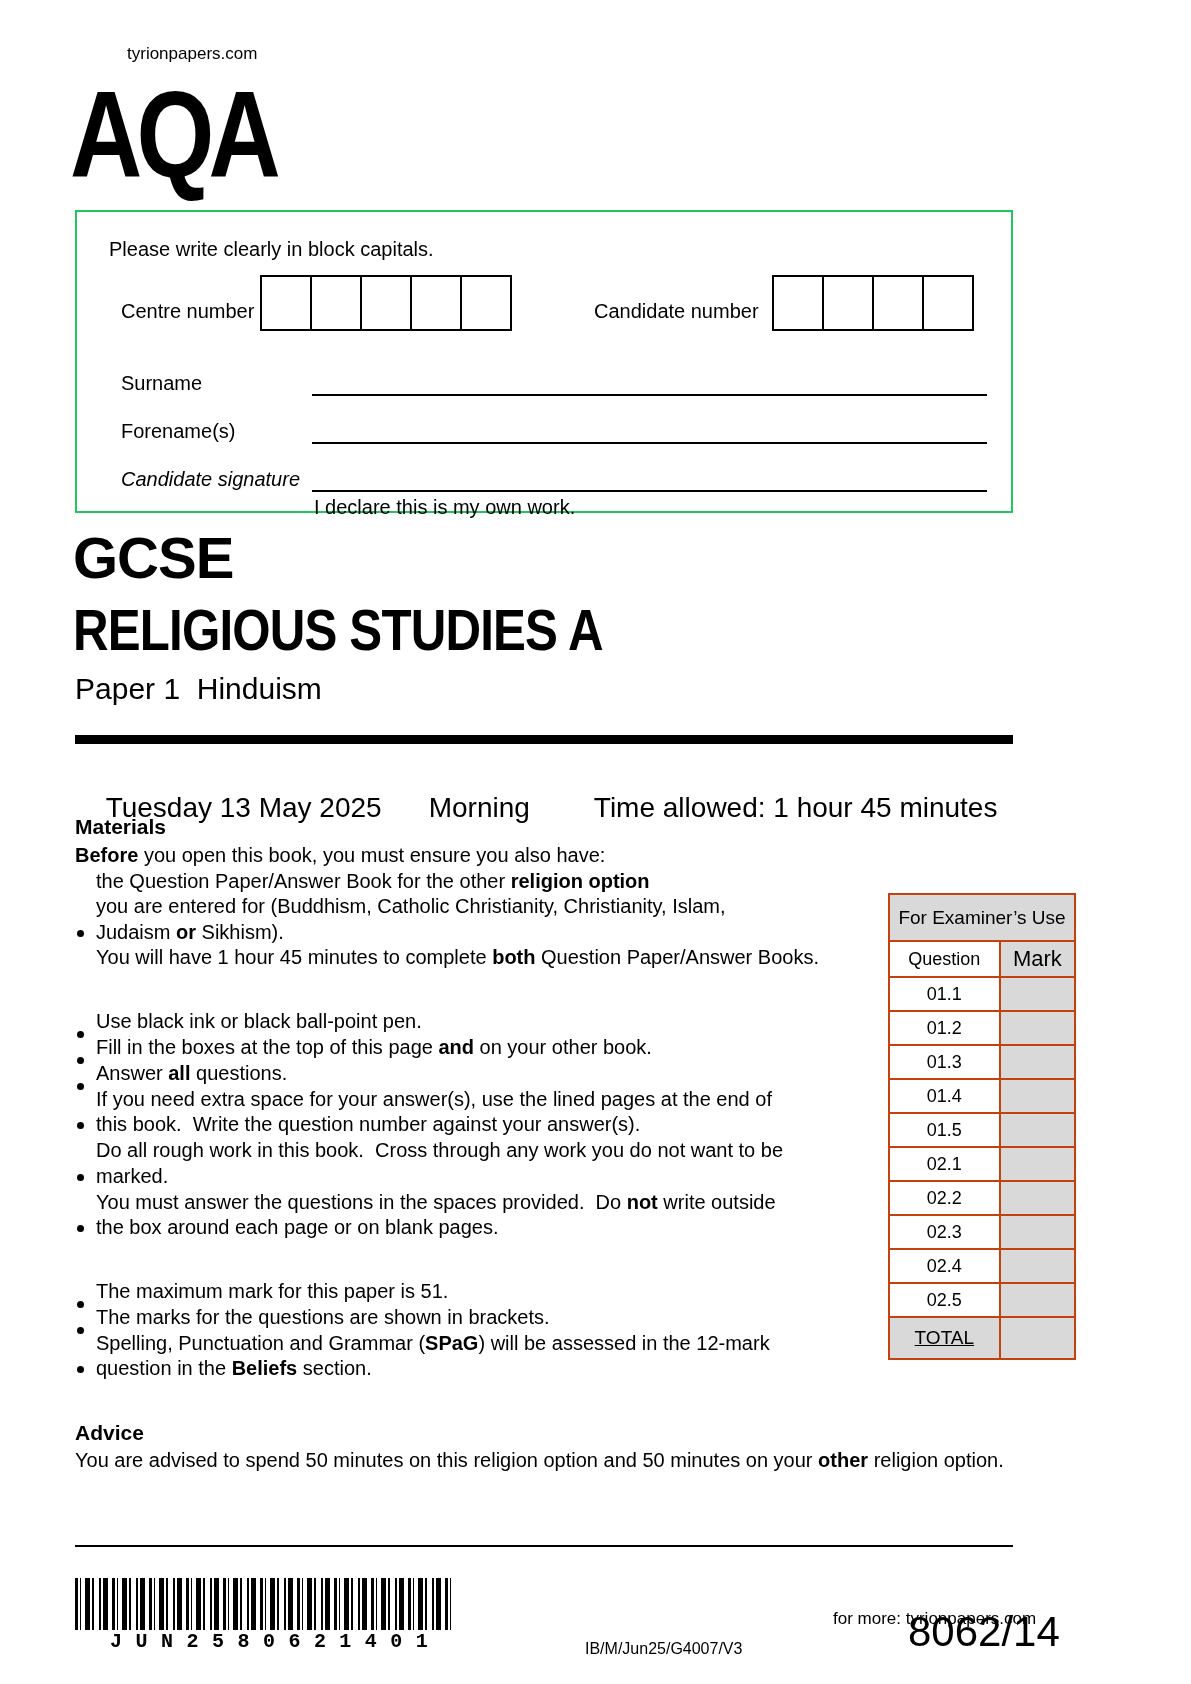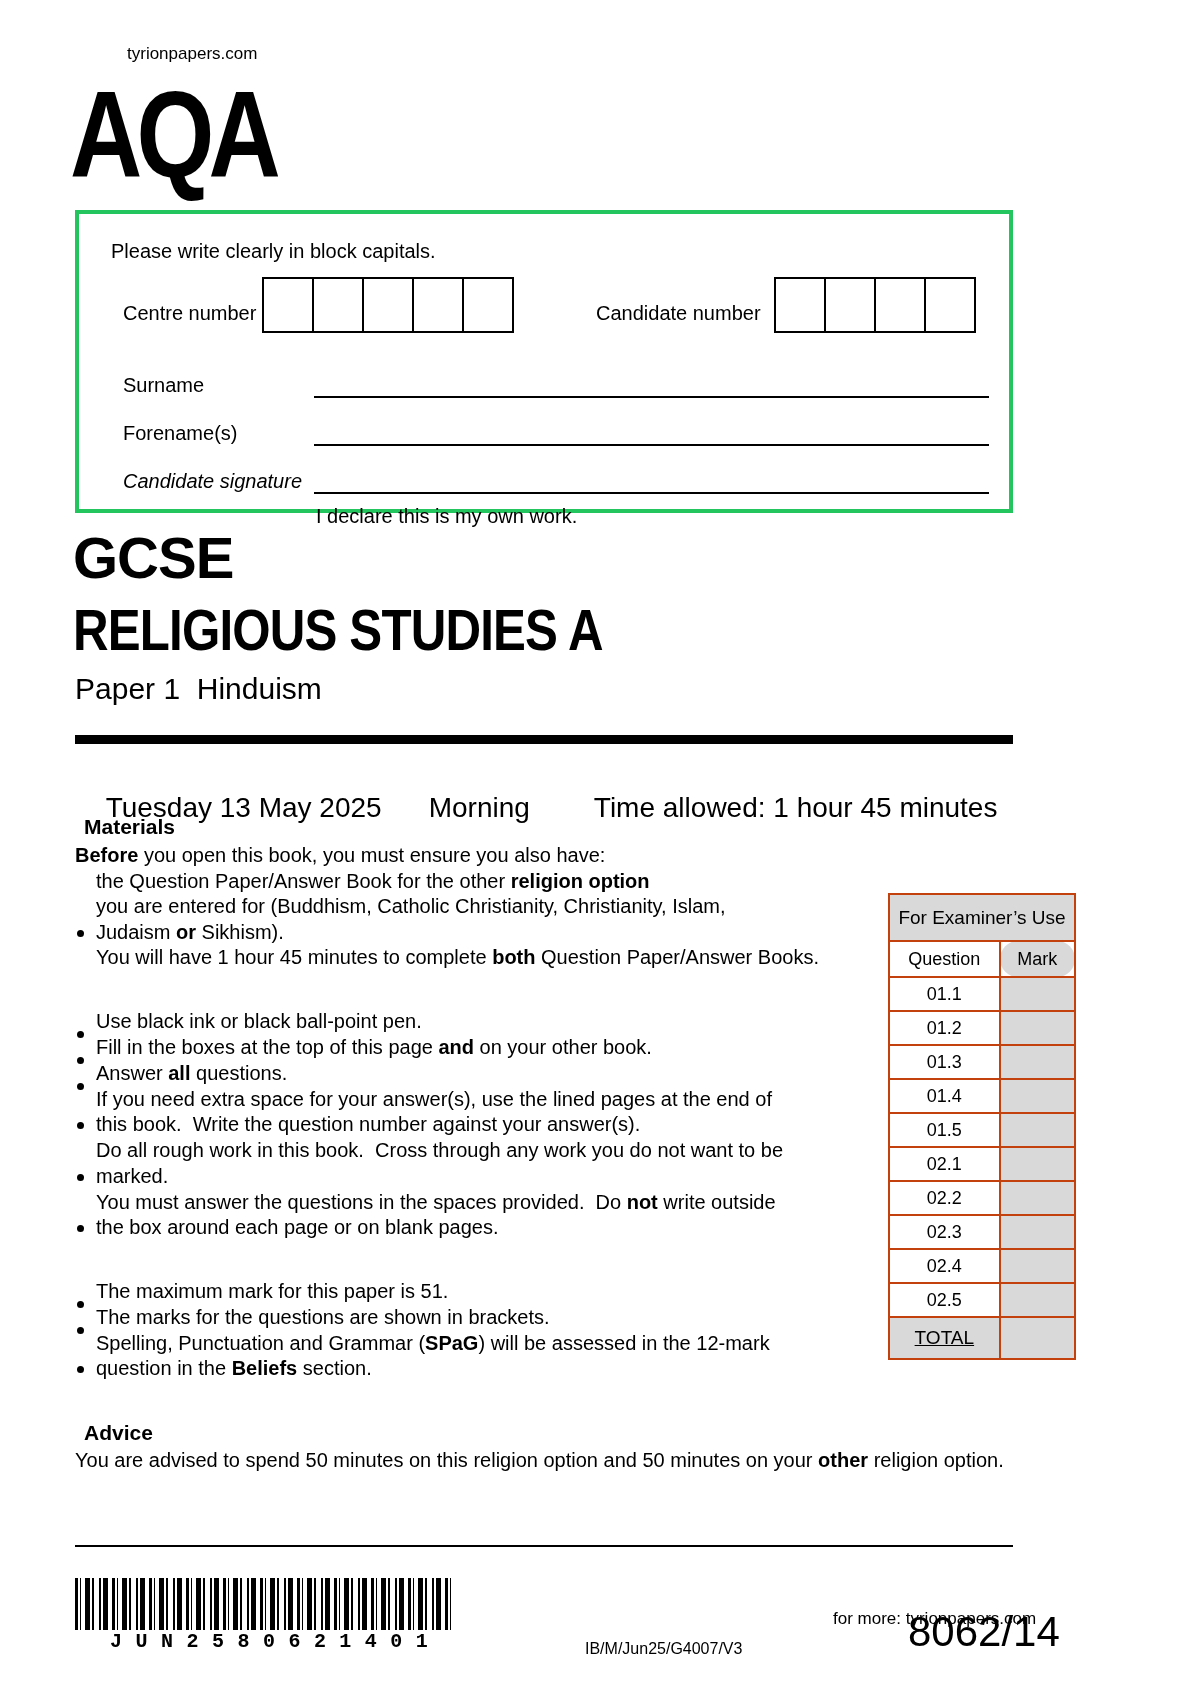--- a/index.html
+++ b/index.html
@@ -12,57 +12,57 @@
   .b { font-weight:bold; }
 
   .watermark { position:absolute; left:127px; top:44px; font-size:17px; }
 
   .logo {
     position:absolute; left:70px; top:78px; font-size:122px; font-weight:bold;
     letter-spacing:-7px; line-height:0.95; transform:scaleX(0.82); transform-origin:left top;
   }
 
   
-  .cand-box { position:absolute; left:75px; top:210px; width:938px; height:303px; border:4px solid #22c55e; }
+  .cand-box { position:absolute; left:75px; top:210px; width:938px; height:303px; border:2px solid #22c55e; }
   .prompt { position:absolute; left:32px; top:26px; font-size:20px; }
   .lab { position:absolute; font-size:20px;margin-left:12px; }
   .boxes { position:absolute; display:flex; }
   .boxes .cell { width:52px; height:56px; border:2px solid #000; background:#fff; margin-left:-2px; }
   .boxes .cell:first-child { margin-left:0; }
   .wline { position:absolute; border-bottom:2px solid #000; }
-  .declare { position:absolute; left:237px; top:291px; font-size:20px; }
+  .declare { position:absolute; left:237px; top:284px; font-size:20px; }
 
   
   .t-gcse { position:absolute; left:73px; top:524px; font-size:58px; font-weight:bold; letter-spacing:-1px; }
   .t-subject { position:absolute; left:73px; top:596px; font-size:58px; font-weight:bold; letter-spacing:-1px;
                transform:scaleX(0.85); transform-origin:left top; white-space:pre; }
   .t-paper { position:absolute; left:75px; top:672px; font-size:30px; white-space:pre; }
   .thick-rule { position:absolute; left:75px; top:735px; width:938px; height:9px; background:#000; }
 
   .session { position:absolute; left:75px; top:760px; font-size:28px; white-space:pre; }
   .session .gap1 { margin-left:47px; } .session .gap2 { margin-left:64px; }
 
   
   .sections { position:absolute; left:75px; top:814px; width:940px; font-size:20px; line-height:25.5px; }
-  .sec-h { font-size:21px; font-weight:bold; margin:0 0 3px 9px; }
+  .sec-h { font-size:21px; font-weight:bold; margin:0 0 3px 0; }
   .sec { margin-top:38px; }
   .sec:first-child { margin-top:0; }
   .rich-line { white-space:pre-wrap; }
   .bullet-row { display:flex; margin-top:0.5px;align-items:center; }
   .dot { flex:0 0 21px; position:relative; }
   .dot::before { content:""; position:absolute; left:2px; top:10px; width:7px; height:7px; border-radius:50%; background:#000; }
   .btext { flex:1; white-space:pre-wrap; }
 
   
   .exam-table { position:absolute; left:888px; top:893px; border-collapse:collapse; }
   .exam-table th, .exam-table td { border:2px solid #c2410c; text-align:center; vertical-align:middle; font-weight:normal; }
   .exam-title-cell { width:186px; height:47px; font-size:19px; }
   .shade { background:#d9d9d9; }
   .qhead { width:100px; height:36px; font-size:18px; background:#fff; }
-  .mhead { width:68px; font-size:18px;border-radius:18px; }
+  .mhead { width:68px; font-size:22px; }
   .qcell { height:34px; font-size:18px; background:#fff;margin-top:24px; }
   .mcell { }
   .total-cell { height:42px; font-size:19px; font-weight:bold;text-decoration:underline; }
 
   
   .thin-rule { position:absolute; left:75px; top:1545px; width:938px; height:2px; background:#000; }
   .barcode {
     position:absolute; left:75px; top:1578px; width:380px; height:52px;
     background:repeating-linear-gradient(90deg,
       #000 0 3px, #fff 3px 5px, #000 5px 6px, #fff 6px 10px,

